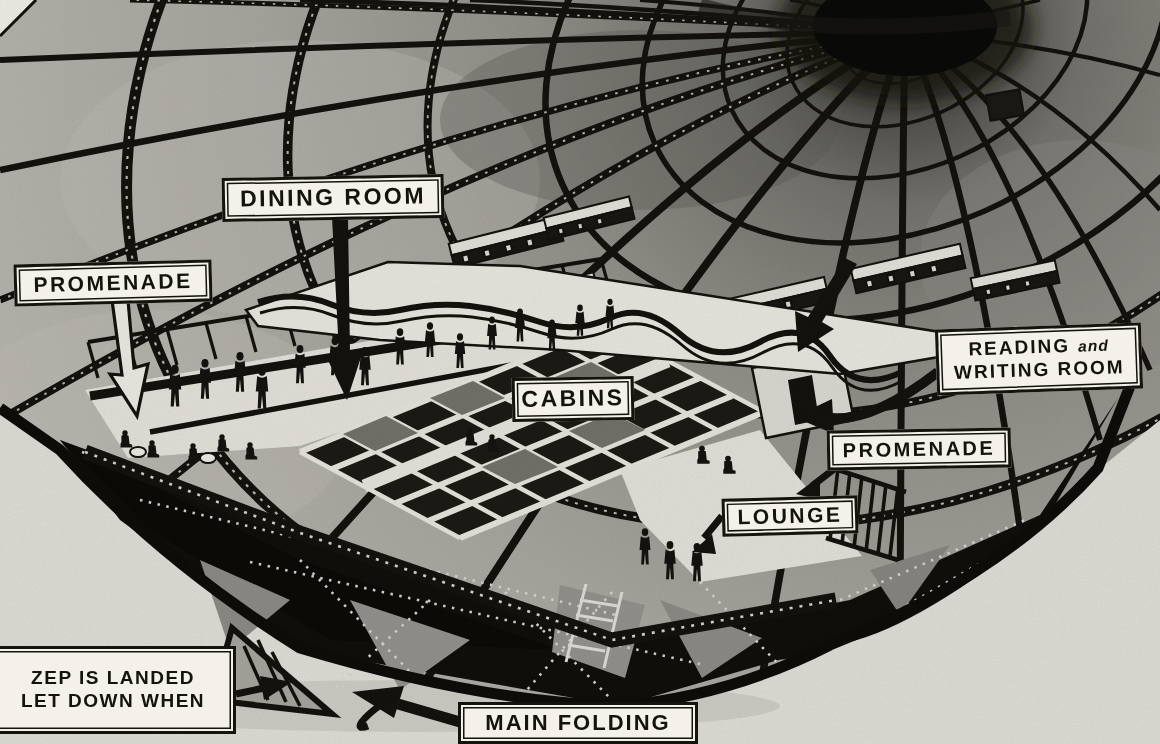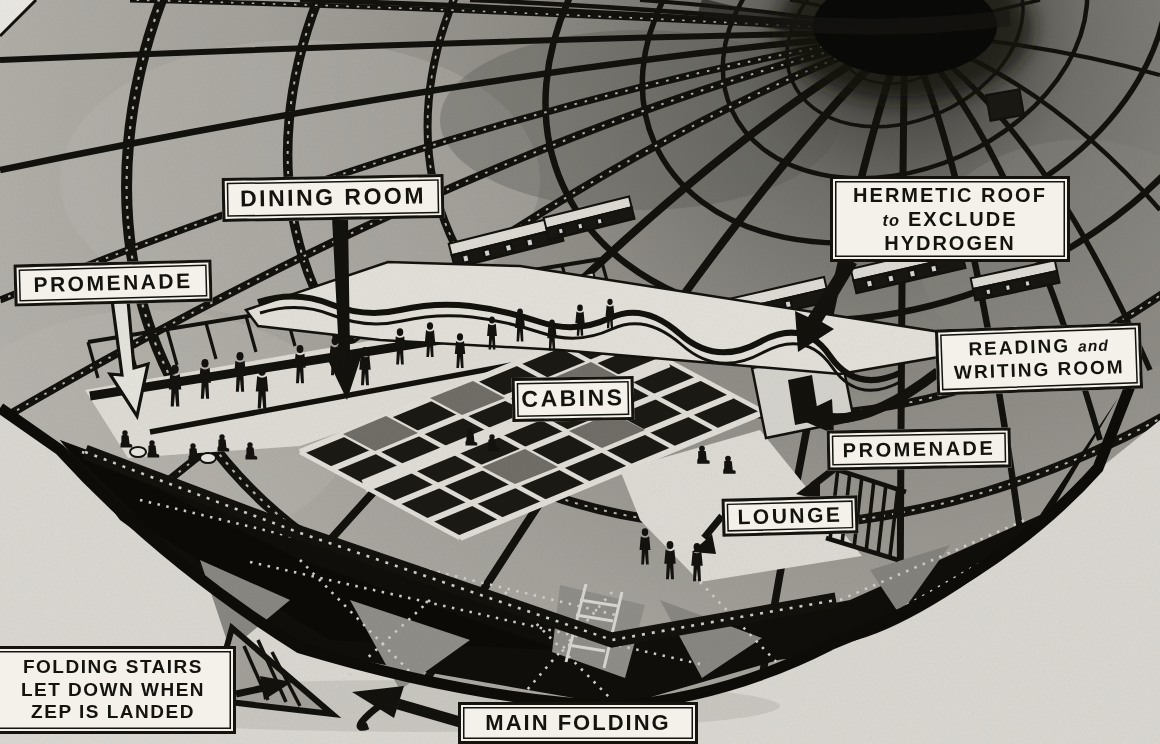--- a/index.html
+++ b/index.html
@@ -344,28 +344,20 @@
 </svg>
 
 <div class="lbl" style="left:14px;top:262px;width:192px;height:36px;font-size:21px;transform:rotate(-1.5deg);">
   <span>PROMENADE</span>
 </div>
 
 <div class="lbl" style="left:222px;top:176px;width:216px;height:38px;font-size:23px;transform:rotate(-1deg);">
   <span>DINING ROOM</span>
 </div>
 
-<div class="lbl" style="left:830px;top:176px;width:234px;height:80px;font-size:20px;letter-spacing:2px;">
-  <span>HERMETIC ROOF</span>
-  <span class="row">
-    <span class="small-word">to</span>
-    <span>EXCLUDE</span>
-  </span>
-  <span>HYDROGEN</span>
-</div>
 
 <div class="lbl" style="left:936px;top:326px;width:200px;height:60px;font-size:19px;letter-spacing:2px;transform:rotate(-2deg);">
   <span class="row">
     <span>READING</span>
     <span class="small-word">and</span>
   </span>
   <span>WRITING ROOM</span>
 </div>
 
 <div class="lbl" style="left:827px;top:429px;width:178px;height:34px;font-size:20px;transform:rotate(-1deg);">
@@ -374,22 +366,21 @@
 
 <div class="lbl" style="left:512px;top:377px;width:116px;height:38px;font-size:23px;transform:rotate(-1deg);">
   <span>CABINS</span>
 </div>
 
 <div class="lbl" style="left:722px;top:497px;width:130px;height:32px;font-size:21px;transform:rotate(-1.5deg);">
   <span>LOUNGE</span>
 </div>
 
 <div class="lbl" style="left:-10px;top:646px;width:240px;height:82px;font-size:19px;letter-spacing:1.5px;">
-  <span>FOLDING STAIRS</span>
+  <span>ZEP IS LANDED</span>
   <span>LET DOWN WHEN</span>
-  <span>ZEP IS LANDED</span>
 </div>
 
 <div class="lbl" style="left:458px;top:702px;width:234px;height:36px;font-size:22px;letter-spacing:2px;">
   <span>MAIN FOLDING</span>
 </div>
 
 </div>
 
 </body></html>

